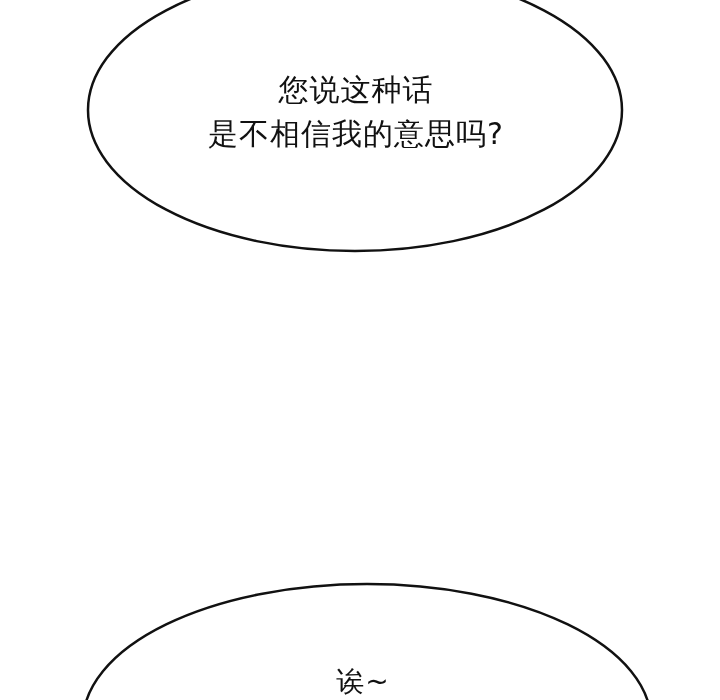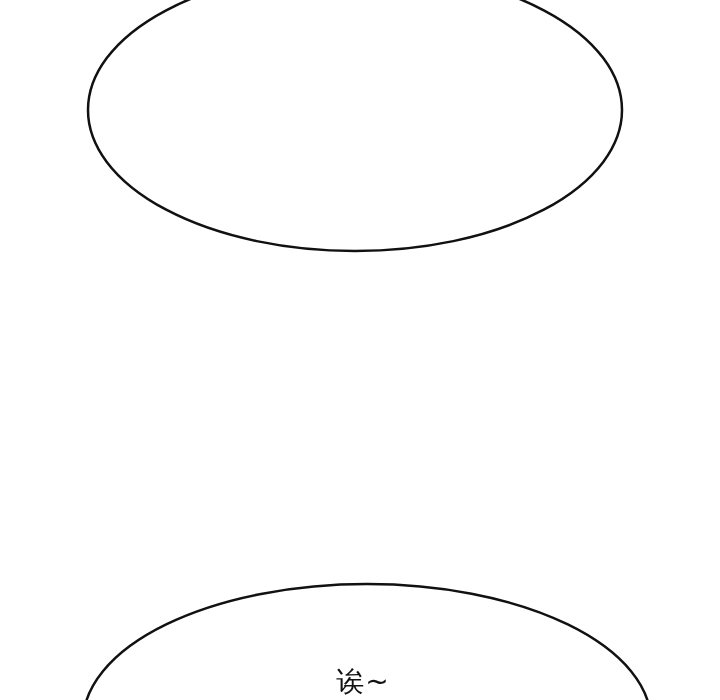--- a/index.html
+++ b/index.html
@@ -49,17 +49,21 @@
   </style>
 </head>
 <body>
 
 <div class="panel">
   <svg class="bubble-svg" viewBox="0 0 720 700">
     <ellipse cx="355" cy="110" rx="267" ry="141" fill="#ffffff" stroke="#111111" stroke-width="2.5"></ellipse>
     <ellipse cx="367" cy="722" rx="284" ry="138" fill="#ffffff" stroke="#111111" stroke-width="2.5"></ellipse>
   </svg>
 
+  <div class="bubble-text bubble-1-text">
+    <span class="line">您说这种话</span>
+    <span class="line">是不相信我的意思吗?</span>
+  </div>
 
   <div class="bubble-text bubble-2-text">
     <span class="line">诶~</span>
   </div>
 </div>
 
 </body></html>

